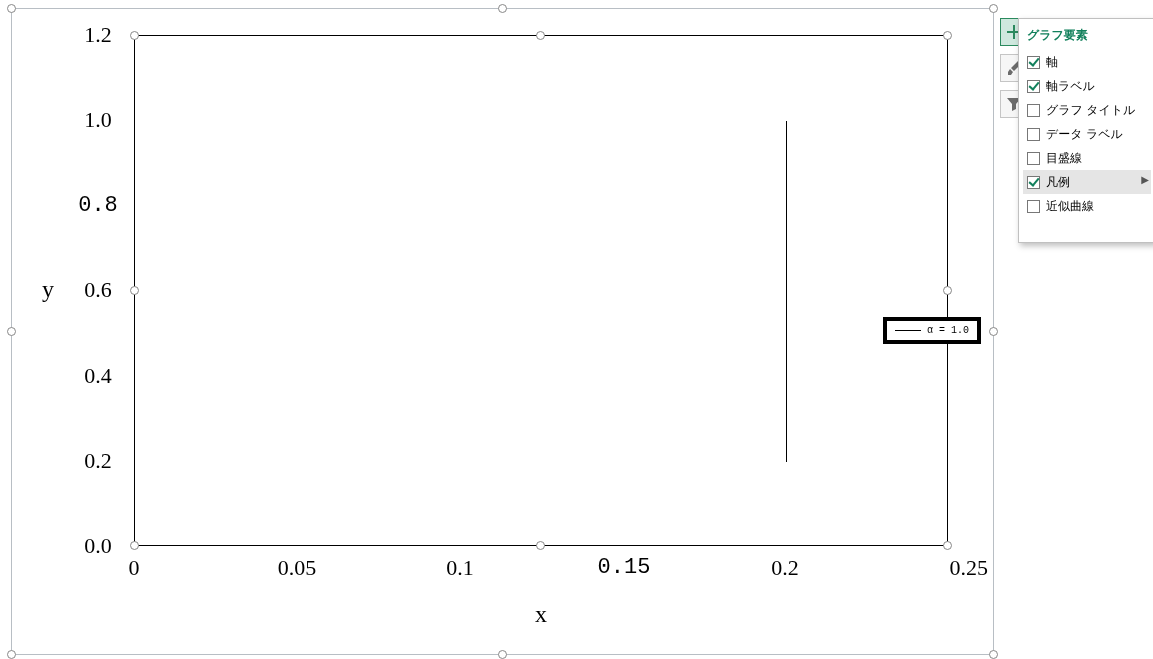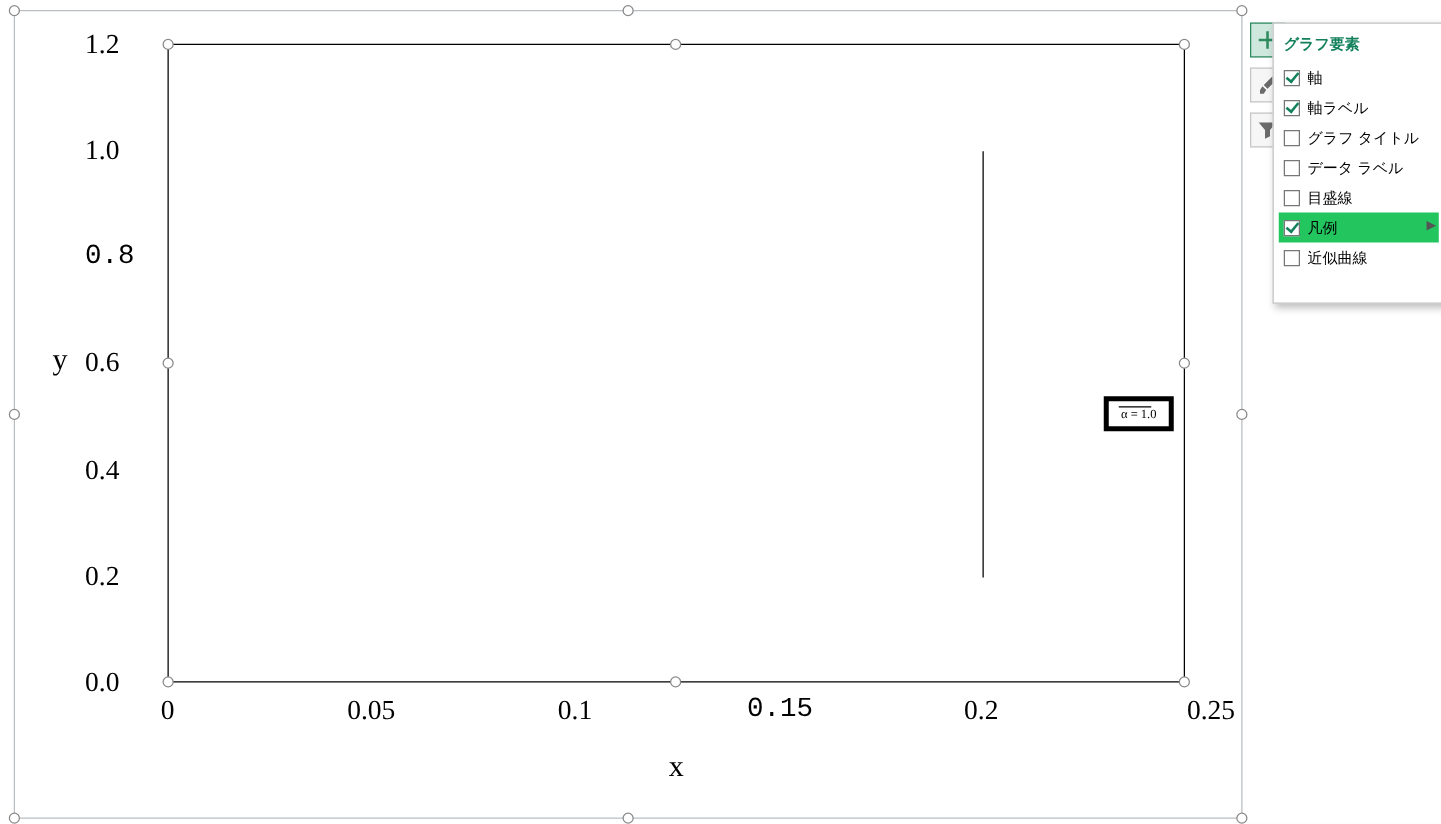--- a/index.html
+++ b/index.html
@@ -49,21 +49,21 @@
     background: #fff;
     border: 1px solid #888;
     border-radius: 50%;
     box-sizing: border-box;
   }
 
   .tick-y {
     position: absolute;
     right: calc(100% - 122px + 6px);
     width: 60px;
-    text-align: left;
+    text-align: center;
     font-size: 22px;
     font-family: "Times New Roman", serif;
     transform: translateY(-50%);
     color: #000;
   }
   .tick-x {
     position: absolute;
     top: 546px;
     width: 80px;
     text-align: center;
@@ -93,25 +93,24 @@
     position: absolute;
     width: 0;
     border-left: 1.5px solid #000;
   }
 
   .legend-box {
     position: absolute;
     border: 4px solid #000;
     padding: 4px 8px 4px 8px;
     font-size: 10px;
-    font-family: Liberation Serif, serif;
+    font-family: Liberation Mono, monospace;
     display: flex;
     align-items: center;
     background: #fff;
-    flex-direction: column;
   }
   .legend-line {
     display: inline-block;
     width: 26px;
     border-top: 1.5px solid #000;
     margin-right: 6px;
   }
 
   
   .side-btn {
@@ -150,21 +149,21 @@
     padding: 2px 4px 6px 4px;
   }
   .flyout-item {
     display: flex;
     align-items: center;
     padding: 2px 4px;
     height: 20px;
     position: relative;
   }
   .flyout-item.hovered {
-    background: #22c55e;
+    background: #e5e5e5;
   }
   .flyout-item input[type="checkbox"] {
     appearance: none;
     width: 13px;
     height: 13px;
     border: 1px solid #777;
     margin: 0 6px 0 0;
     position: relative;
     background: #fff;
   }

